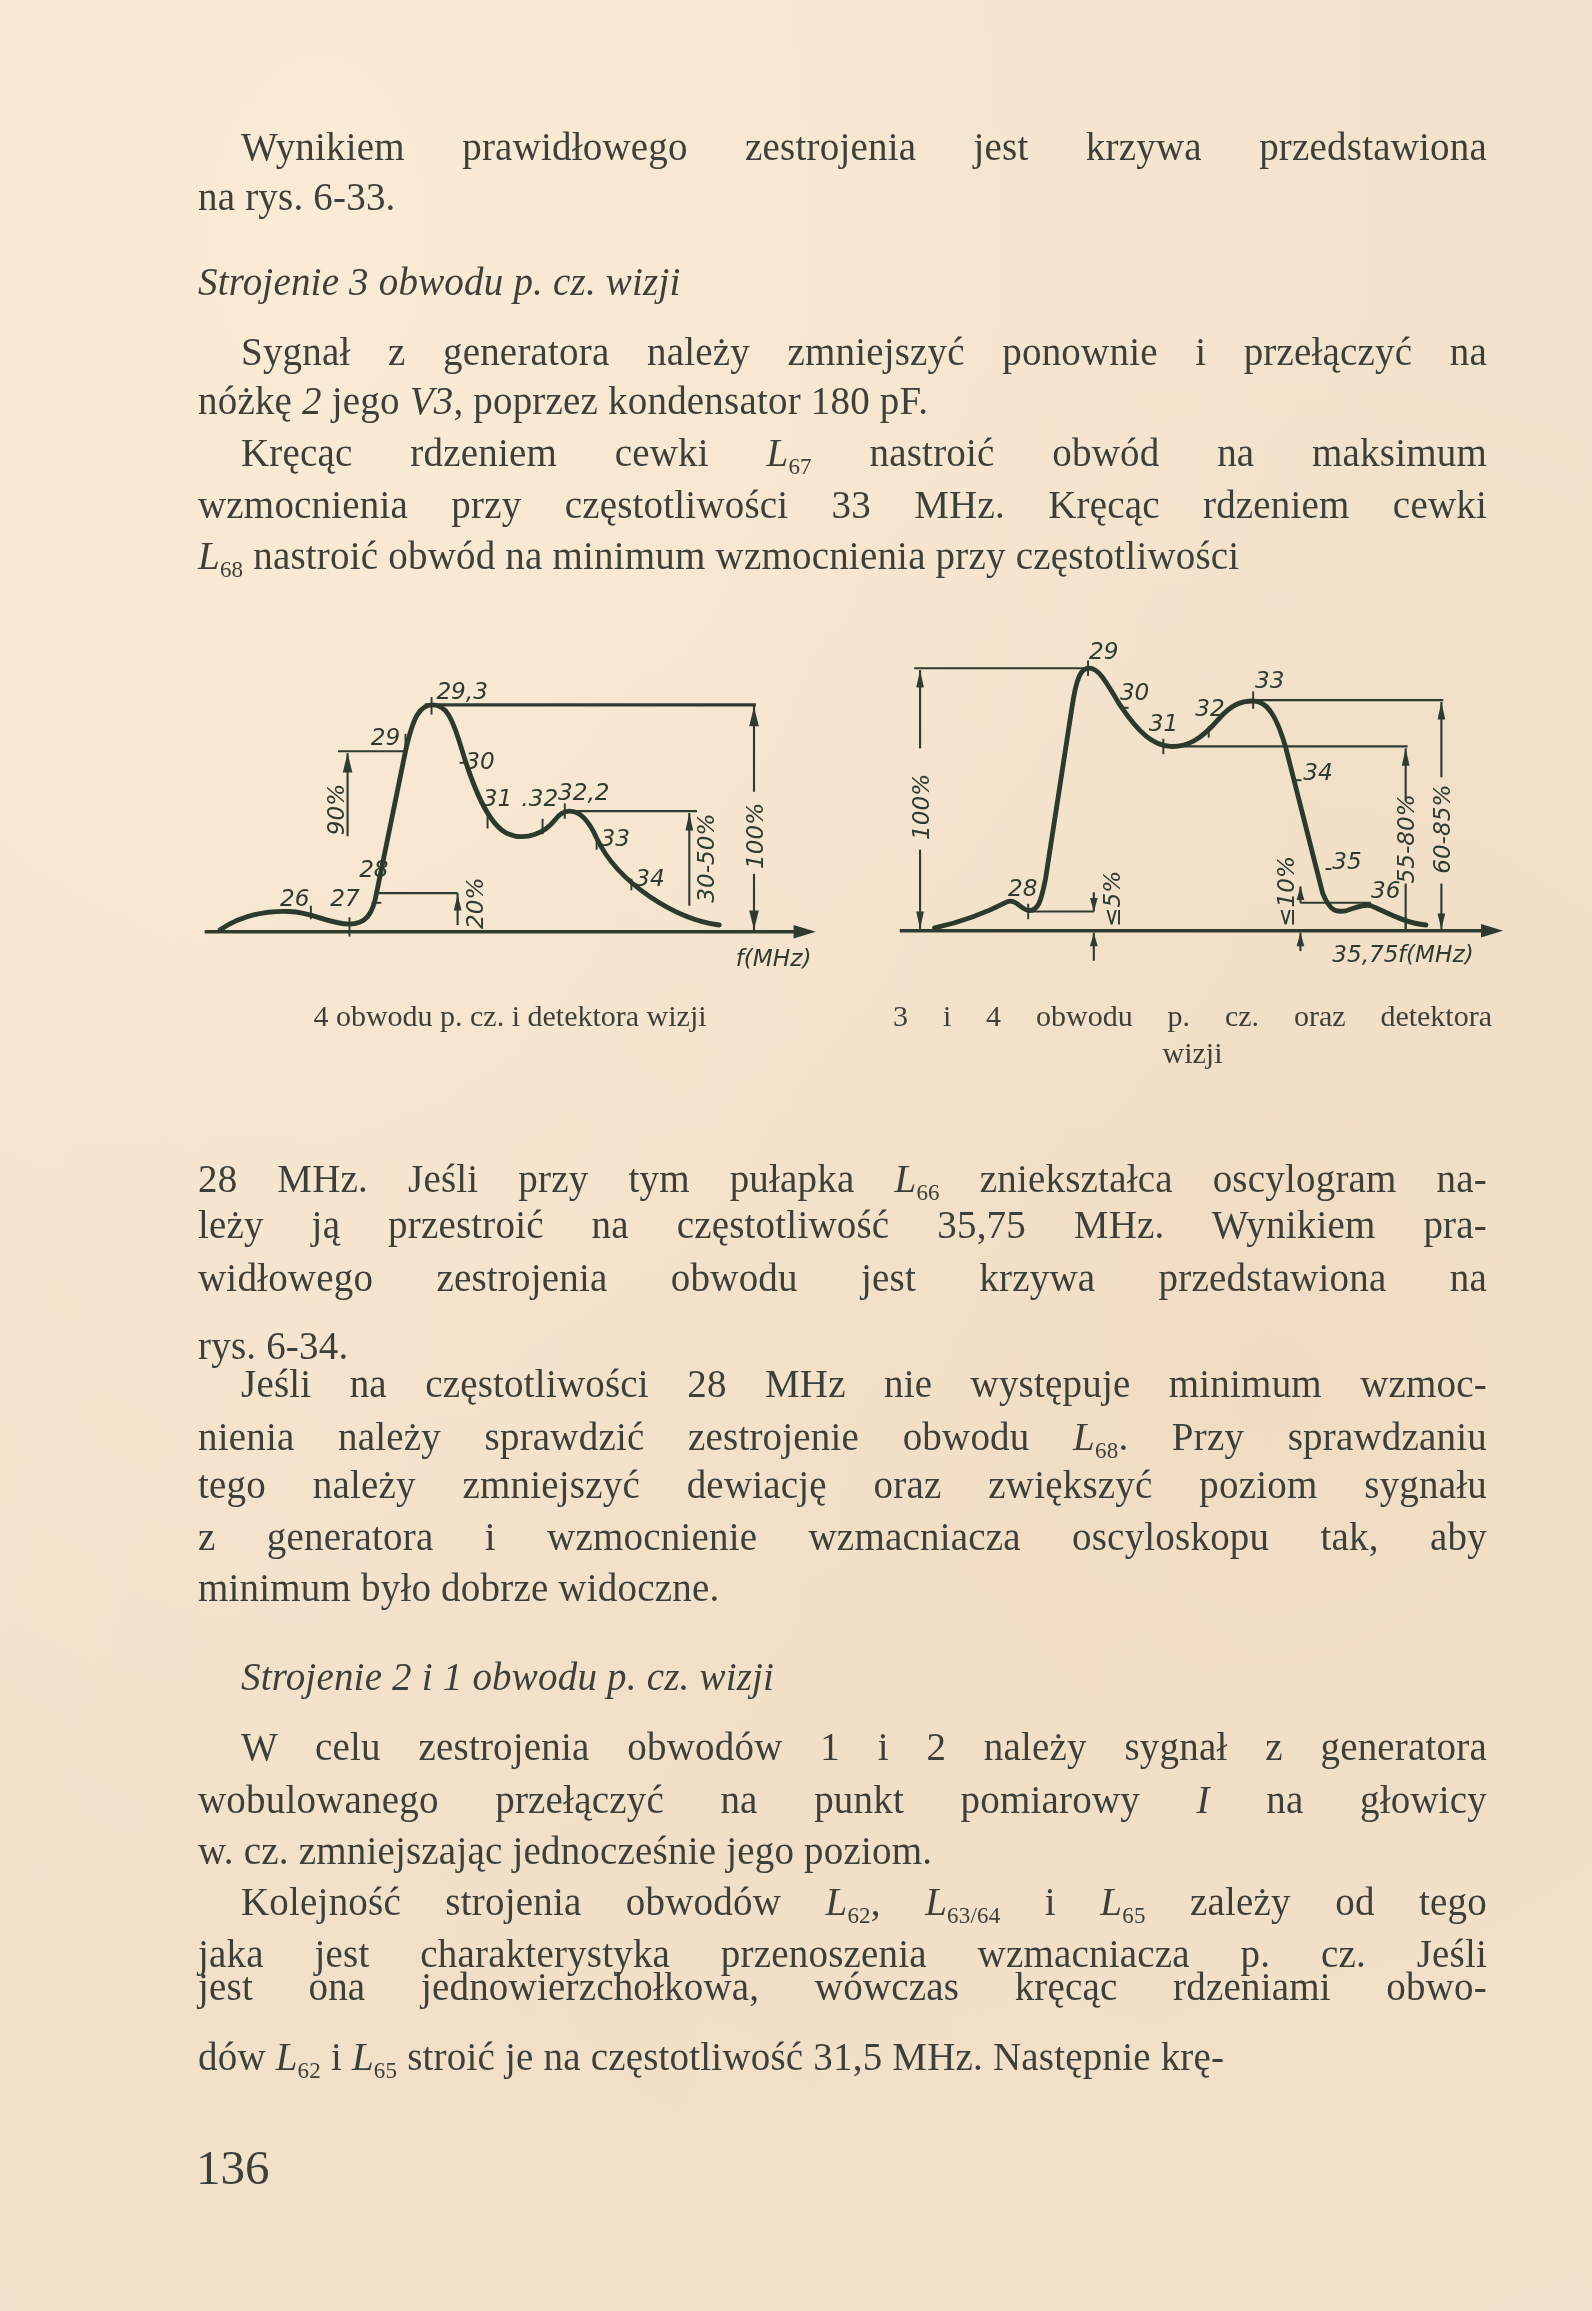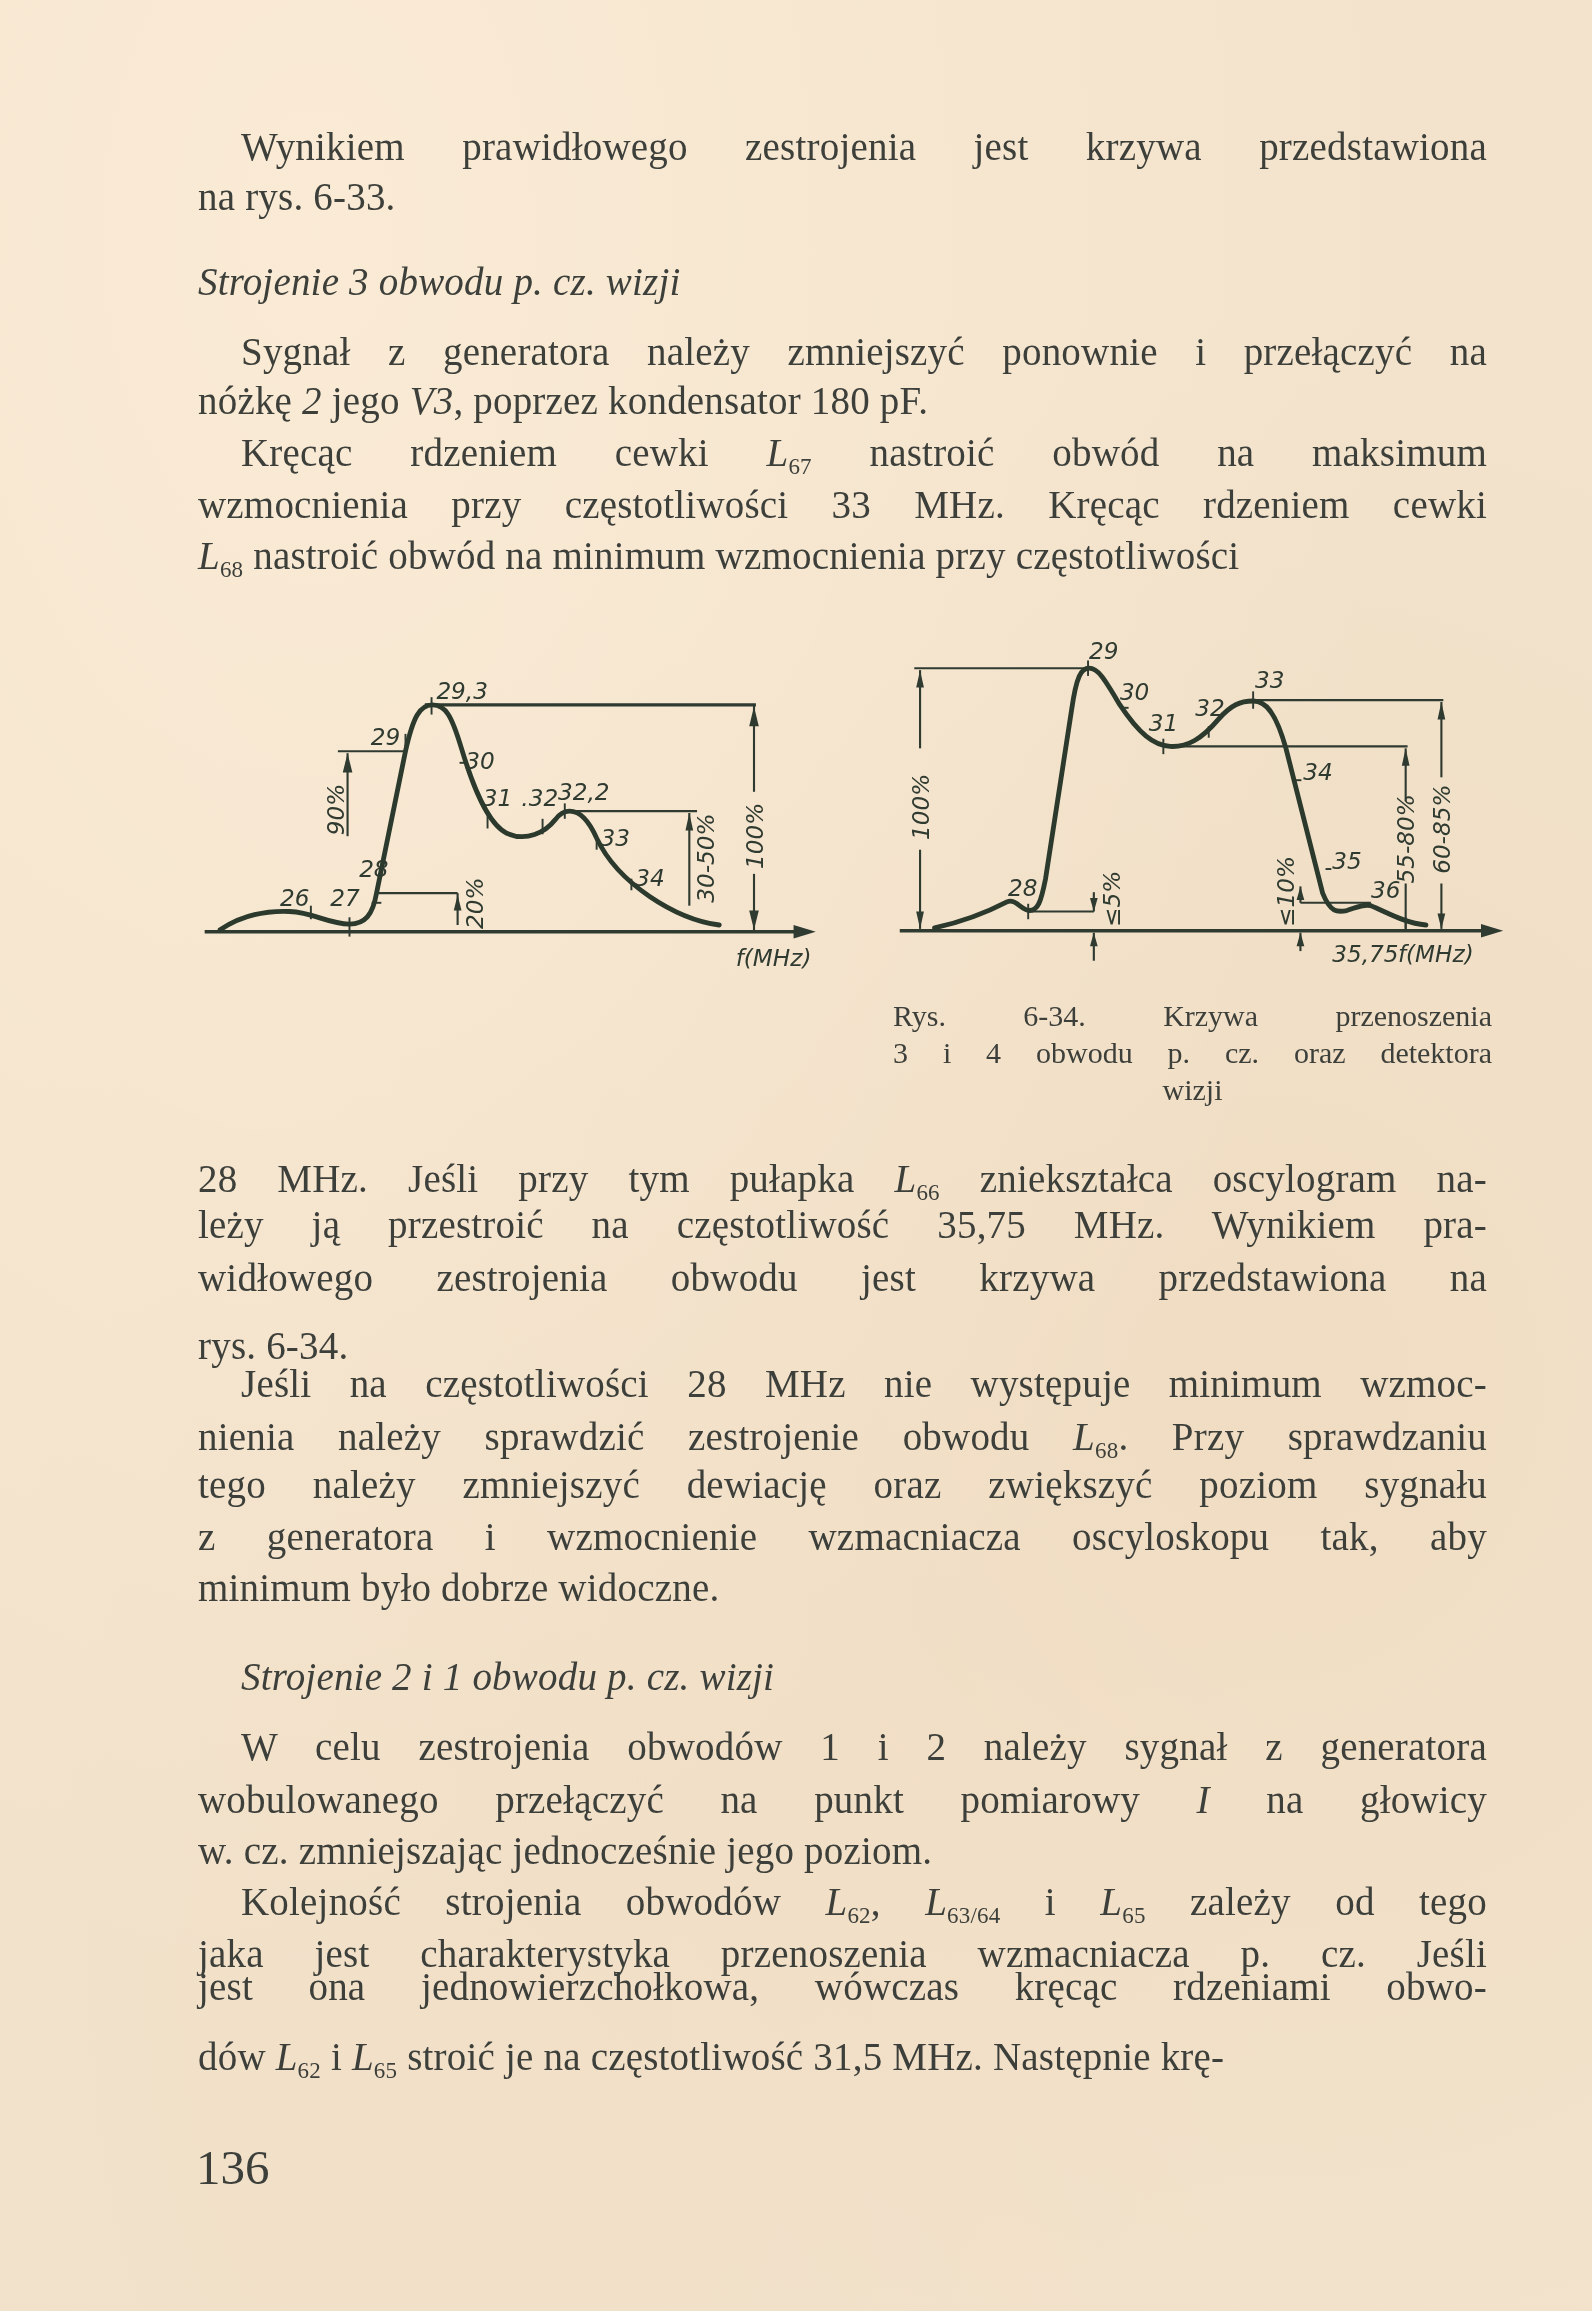--- a/index.html
+++ b/index.html
@@ -194,21 +194,21 @@
   <text transform="translate(962,870) rotate(-90)">100%</text>
   <text transform="translate(1160,960) rotate(-90)">≤5%</text>
   <text transform="translate(1340,960) rotate(-90)">≤10%</text>
   <text transform="translate(1465,915) rotate(-90)">55-80%</text>
   <text transform="translate(1502,905) rotate(-90)">60-85%</text>
   <text x="1380" y="996">35,75</text>
   <text x="1448" y="996">f(MHz)</text>
 </svg>
 
 <div class="caption" id="cap-left">
+  <span class="cl">4 obwodu p. cz. i detektora wizji</span>
 </div>
 <div class="caption" id="cap-right">
-  <span class="cl">Rys. 6-34. Krzywa przenoszenia</span>
   <span class="cl">3 i 4 obwodu p. cz. oraz detektora</span>
   <span class="cl c">wizji</span>
 </div>
 
 <div class="pagenum">136</div>
 
 
 </body></html>

